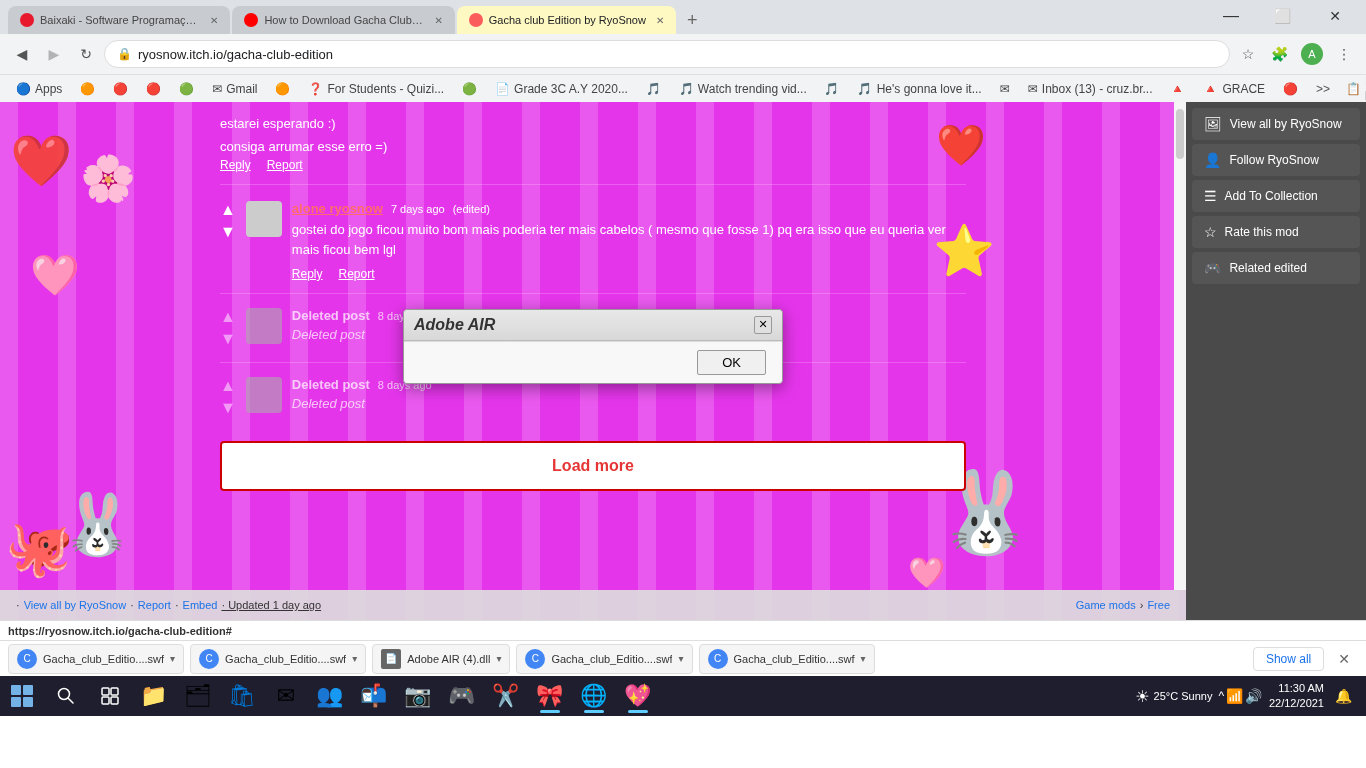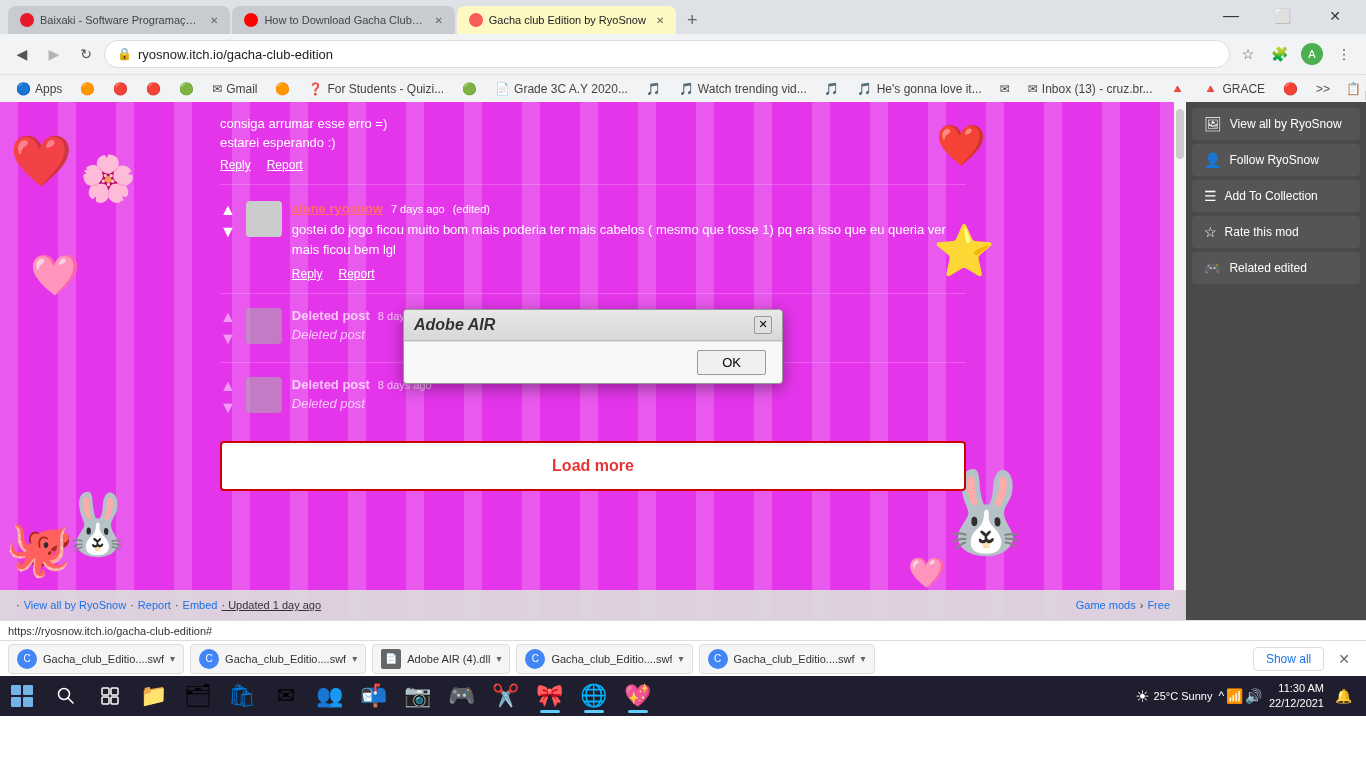--- a/index.html
+++ b/index.html
@@ -151,22 +151,22 @@
     <div style="position:absolute;left:60px;bottom:60px;font-size:60px;z-index:1;">🐰</div>
     <div style="position:absolute;left:5px;bottom:40px;font-size:55px;z-index:1;">🐙</div>
     <div style="position:absolute;right:200px;top:20px;font-size:40px;z-index:1;">❤️</div>
     <div style="position:absolute;right:190px;top:120px;font-size:50px;z-index:1;">⭐</div>
     <div style="position:absolute;right:150px;bottom:60px;font-size:80px;z-index:1;">🐰</div>
     <div style="position:absolute;right:240px;bottom:30px;font-size:30px;z-index:1;">🩷</div>
 
     <div style="position:relative;z-index:2;padding:10px 0 0 0;margin-left:200px;margin-right:200px;">
 
       <div style="padding:4px 20px;">
+        <div style="color:#fff;font-size:13px;margin-bottom:8px;">estarei esperando :)</div>
         <div style="color:#fff;font-size:13px;margin-bottom:4px;">consiga arrumar esse erro =)</div>
-        <div style="color:#fff;font-size:13px;margin-bottom:8px;">estarei esperando :)</div>
         <div style="display:flex;gap:16px;">
           <span style="color:#fff;font-size:12px;cursor:pointer;text-decoration:underline;">Reply</span>
           <span style="color:#fff;font-size:12px;cursor:pointer;text-decoration:underline;">Report</span>
         </div>
       </div>
 
       <div style="height:1px;background:rgba(255,255,255,0.2);margin:8px 20px;"></div>
 
       <div style="display:flex;gap:10px;padding:8px 20px;">
         <div style="display:flex;flex-direction:column;align-items:center;gap:4px;">
@@ -277,21 +277,21 @@
       <span style="font-size:14px;">☆</span>
       <span>Rate this mod</span>
     </div>
     <div style="display:flex;align-items:center;gap:8px;padding:8px 12px;border-radius:4px;cursor:pointer;font-size:12px;color:#fff;background:#555;margin-top:2px;">
       <span style="font-size:14px;">🎮</span>
       <span>Related edited</span>
     </div>
   </div>
 </div>
 
-<div style="width:1366px;height:20px;background:rgba(255,255,255,0.95);border-top:1px solid #ddd;font-size:11px;color:#333;display:flex;align-items:center;padding:0 8px;position:relative;z-index:50;">
+<div style="width:1366px;height:20px;background:rgba(255,255,255,0.95);border-top:1px solid #ddd;font-size:11px;color:#333;display:flex;align-items:center;padding:0 8px;position:relative;z-index:50;font-weight:bold;">
   <span>https://ryosnow.itch.io/gacha-club-edition#</span>
 </div>
 
 <div style="width:1366px;height:36px;background:#fff;border-top:1px solid #ddd;display:flex;align-items:center;padding:0 8px;gap:6px;position:relative;z-index:200;">
 
   <div class="download-item" style="display:flex;align-items:center;gap:6px;padding:4px 8px;border-radius:4px;background:#f5f5f5;border:1px solid #ddd;font-size:11px;color:#333;cursor:pointer;max-width:200px;">
     <div style="width:20px;height:20px;background:#4285f4;border-radius:50%;display:flex;align-items:center;justify-content:center;font-size:10px;color:#fff;flex-shrink:0;">C</div>
     <span style="overflow:hidden;text-overflow:ellipsis;white-space:nowrap;max-width:130px;">Gacha_club_Editio....swf</span>
     <span style="font-size:10px;color:#666;">▾</span>
   </div>

